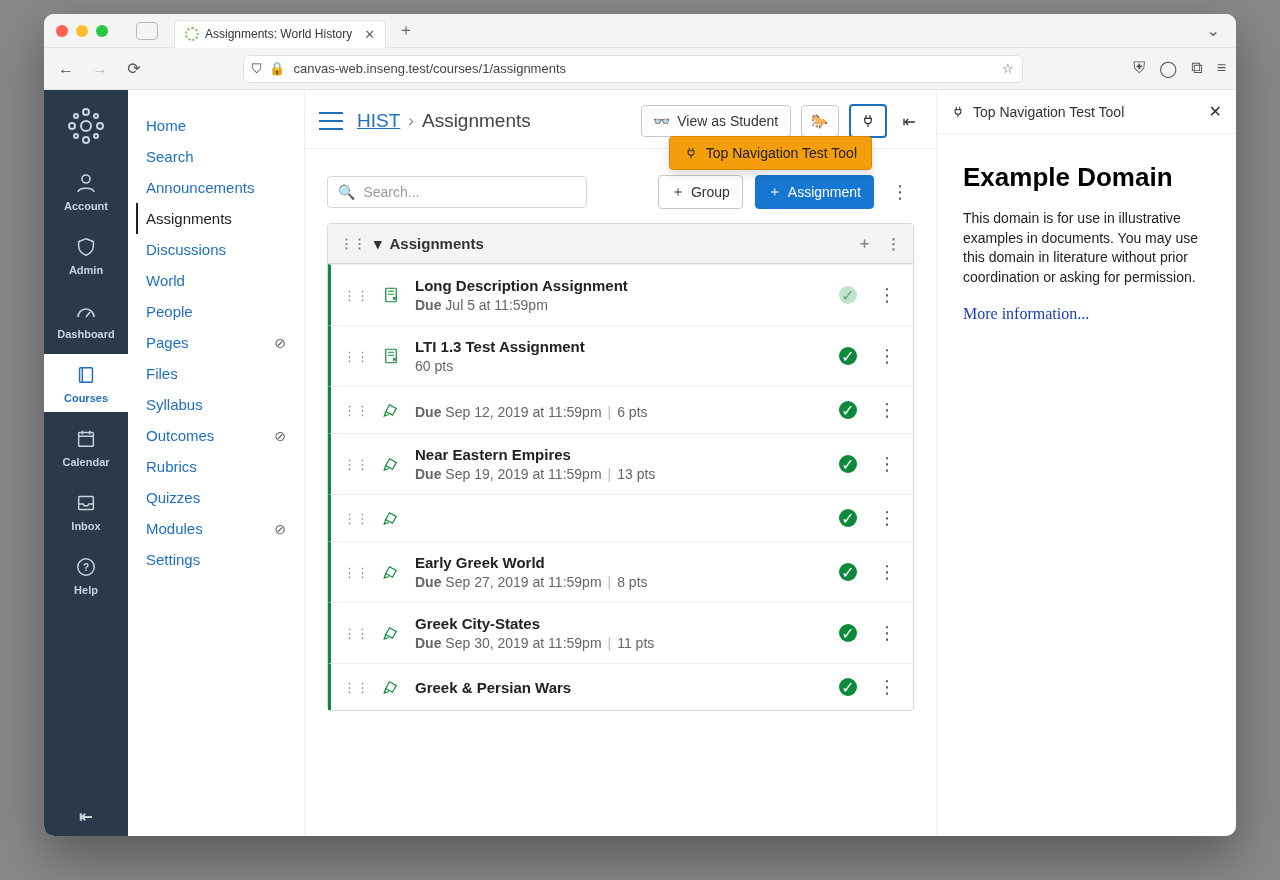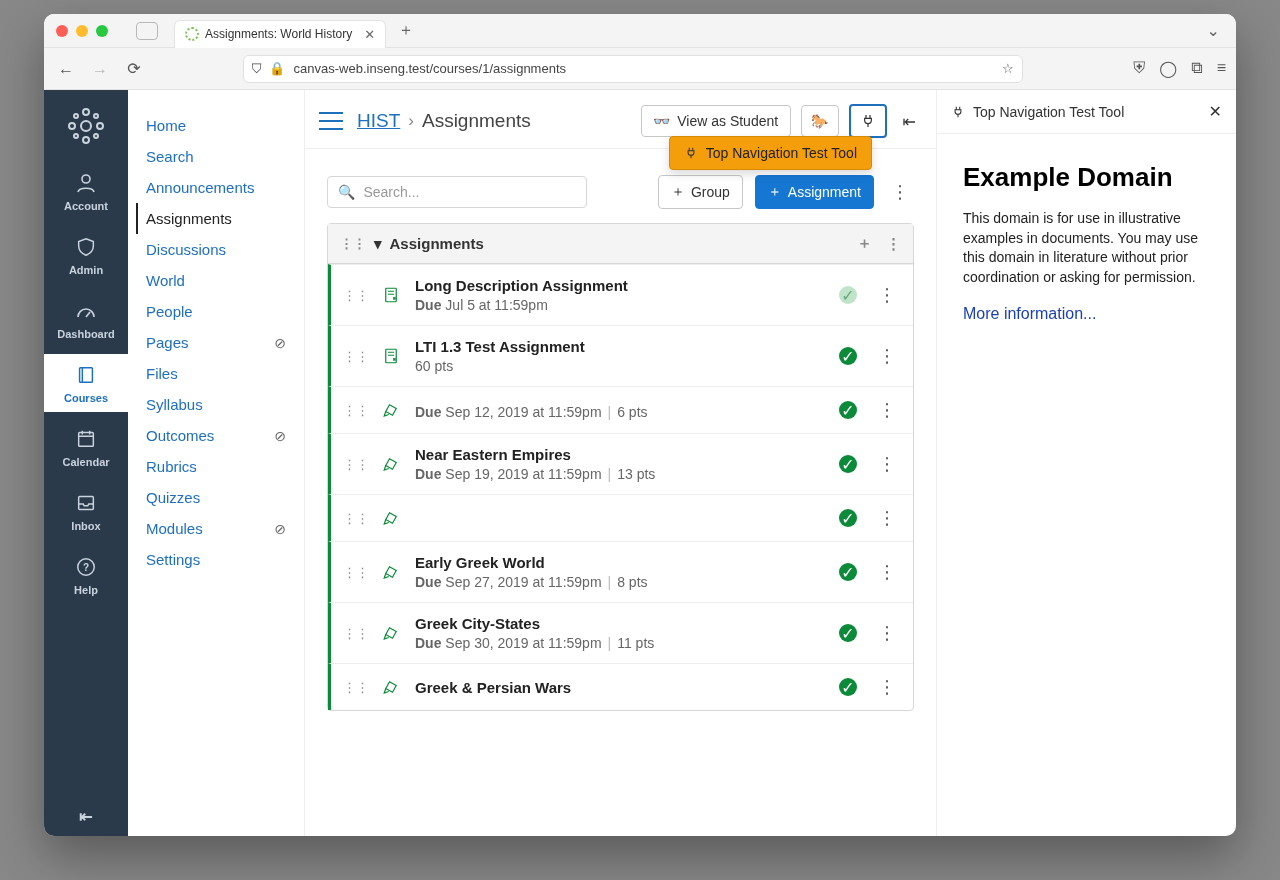--- a/index.html
+++ b/index.html
@@ -68,21 +68,21 @@
 .pub{width:18px;height:18px;border-radius:50%;display:flex;align-items:center;justify-content:center;color:#fff;}
 .pub.green{background:#0b8a3a;}
 .pub.muted{background:#bfe4c9;color:#6aa77d;}
 
 .rpanel{width:300px;border-left:1px solid #eee;display:flex;flex-direction:column;}
 .rp-head{display:flex;align-items:center;gap:8px;padding:12px 14px;border-bottom:1px solid #eee;font-size:14px;color:#333;}
 .rp-head .x{margin-left:auto;color:#333;font-size:16px;cursor:pointer;}
 .rp-body{padding:28px 26px;background:#fff;}
 .rp-body h1{font-size:26px;font-weight:700;margin-bottom:16px;}
 .rp-body p{font-size:14px;color:#222;line-height:1.4;margin-bottom:18px;}
-.rp-body a{color:#1a3fb5;text-decoration:none;}
+.rp-body a{color:#1a3fb5;text-decoration:none;font-family:Liberation Serif, serif;}
 svg{display:block}
 </style>
 </head>
 <body>
 
 <div class="window">
 
   <div class="titlebar">
     <div class="traffic">
       <div class="dot red"></div>

